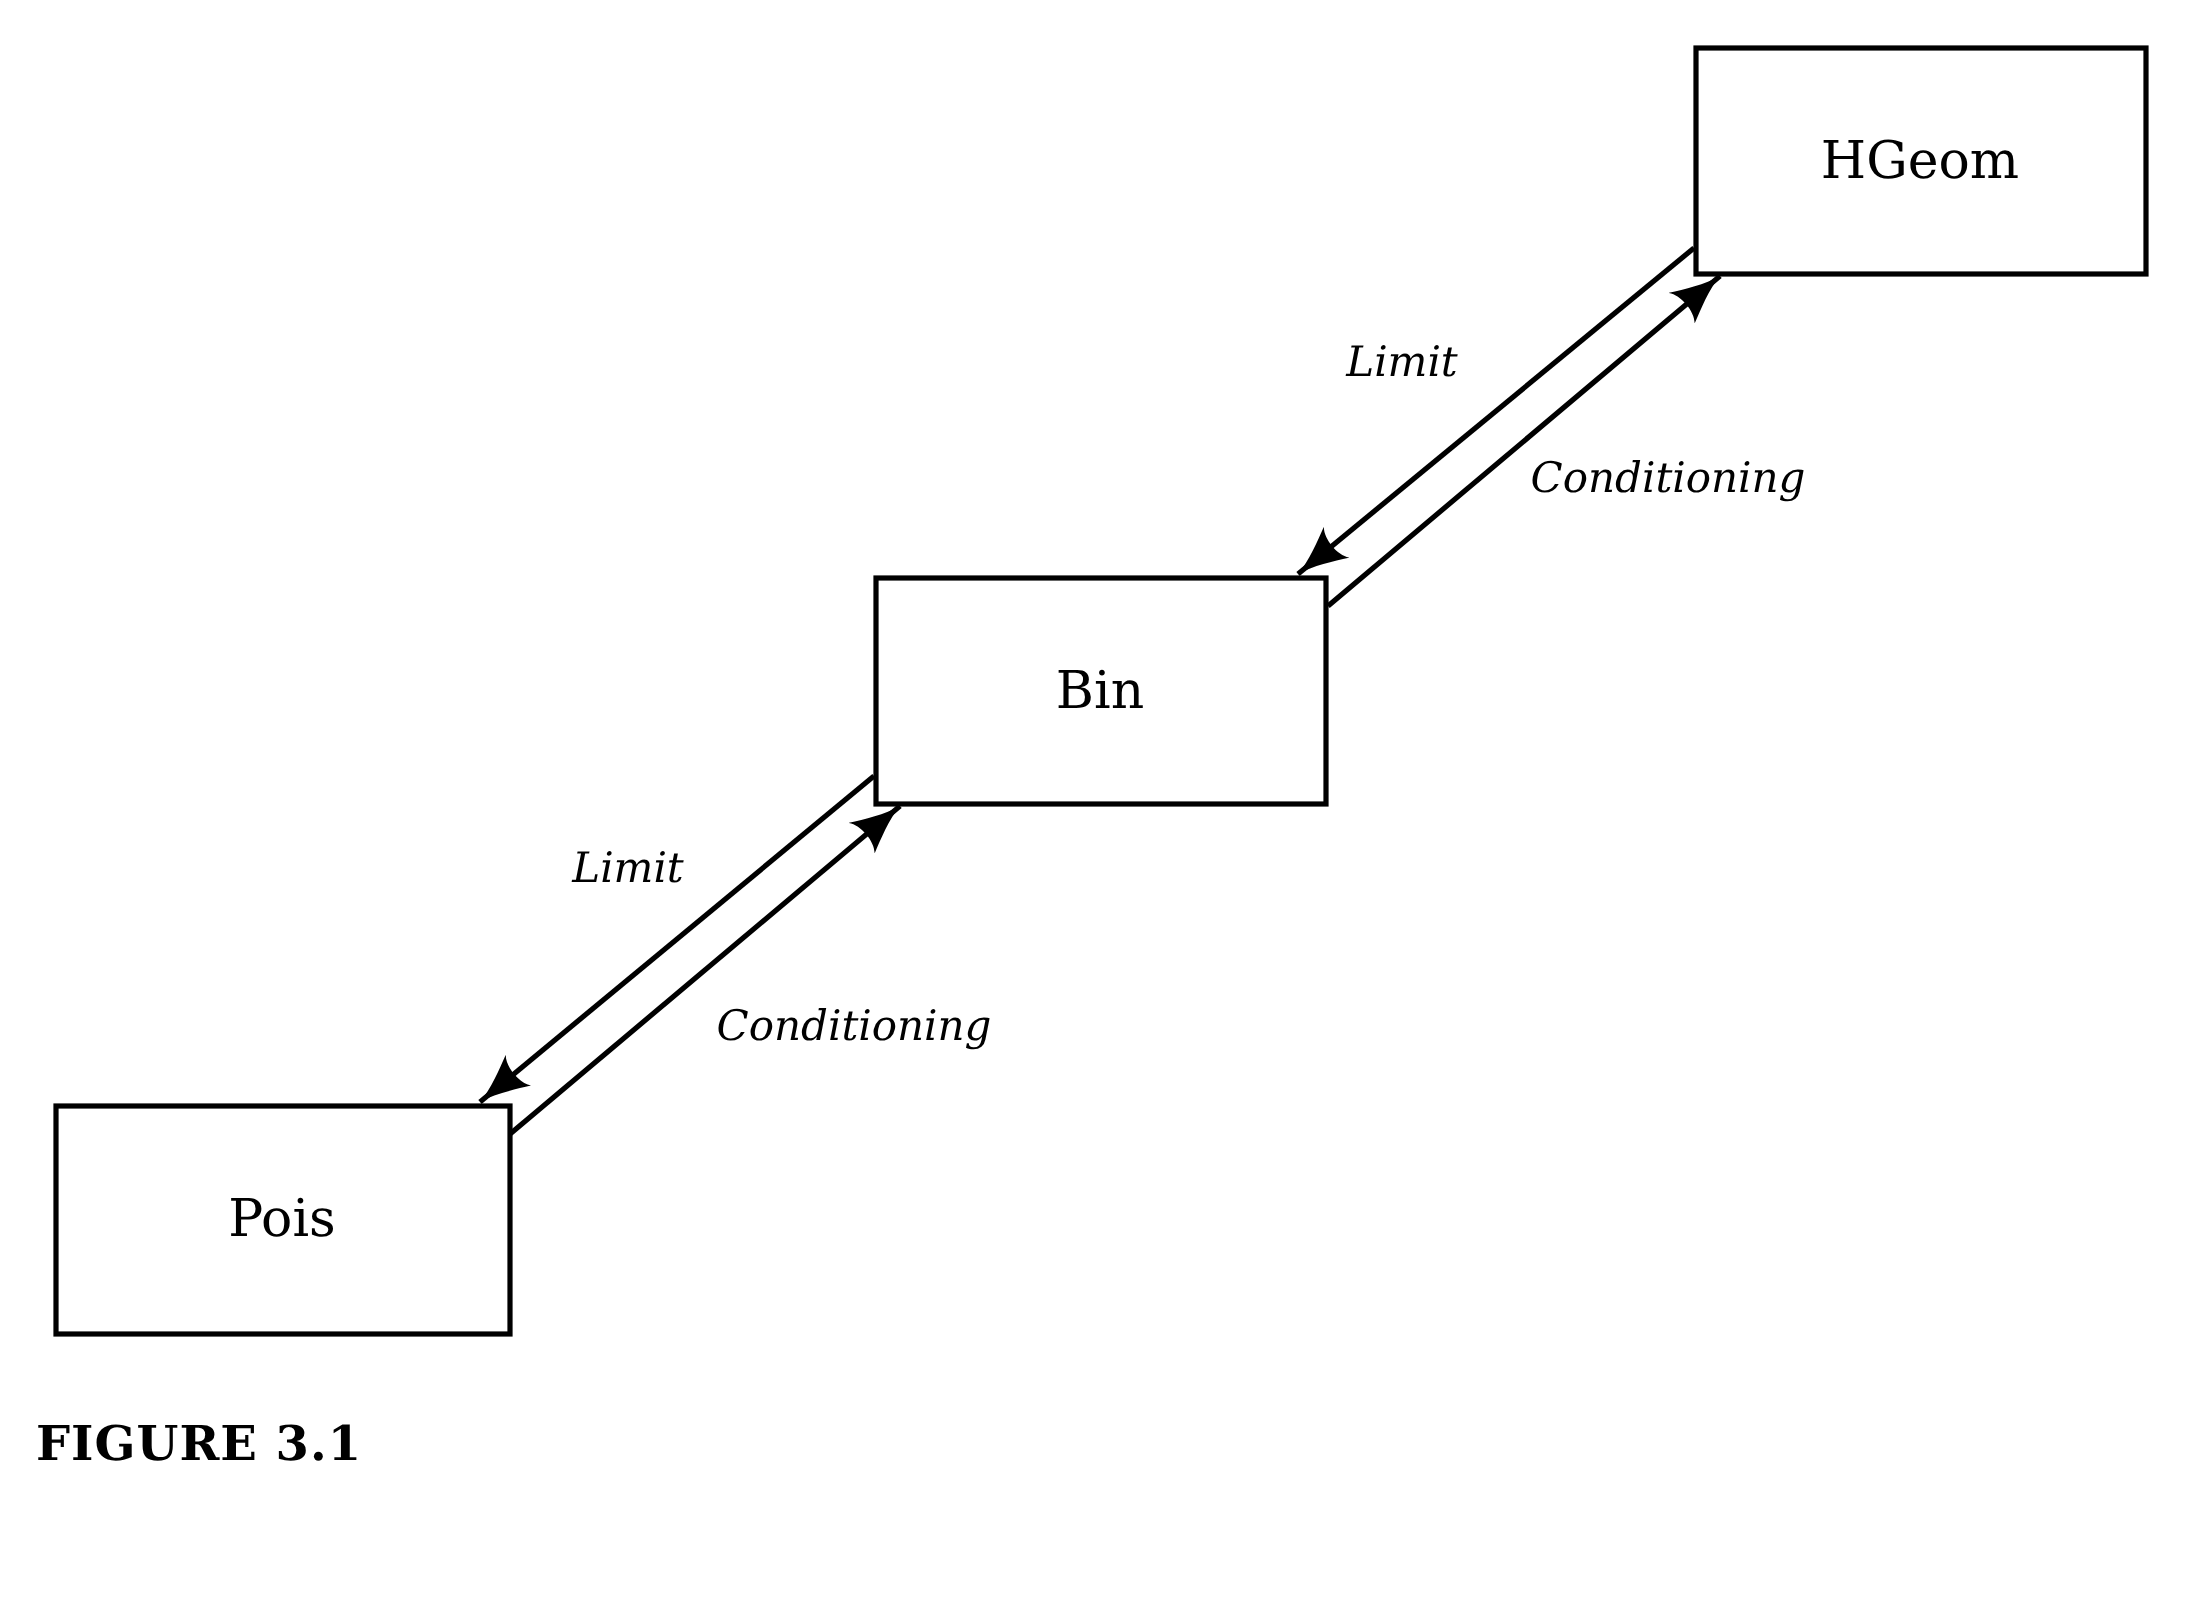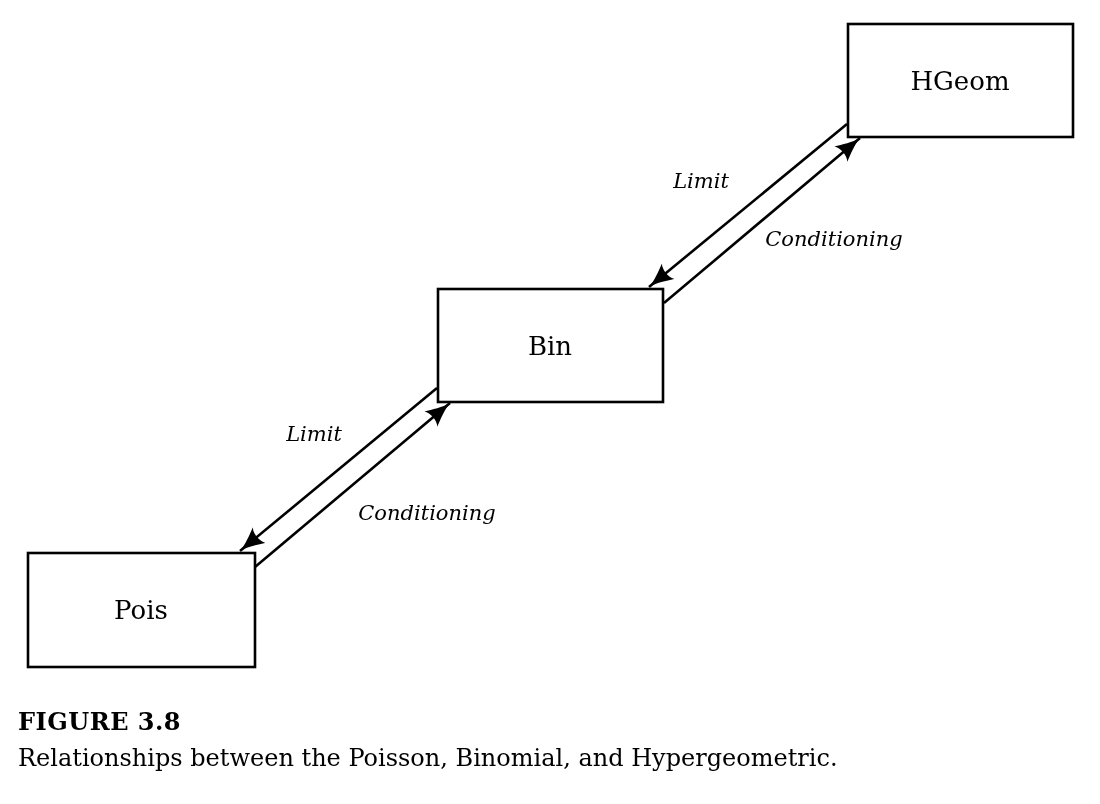--- a/index.html
+++ b/index.html
@@ -101,17 +101,16 @@
       <text class="node-label" x="550" y="346" text-anchor="middle" dominant-baseline="central">Bin</text>
     </g>
 
     <g>
       <rect class="node-rect" x="28" y="553" width="227" height="114"></rect>
       <text class="node-label" x="141" y="610" text-anchor="middle" dominant-baseline="central">Pois</text>
     </g>
   </svg>
 
   <div class="caption">
-    <div class="caption-label">FIGURE 3.8</div>
-    <div class="caption-text">Relationships between the Poisson, Binomial, and Hypergeometric.</div>
+    <div class="caption-label">FIGURE 3.1</div>
   </div>
 
 </div>
 
 </body></html>

